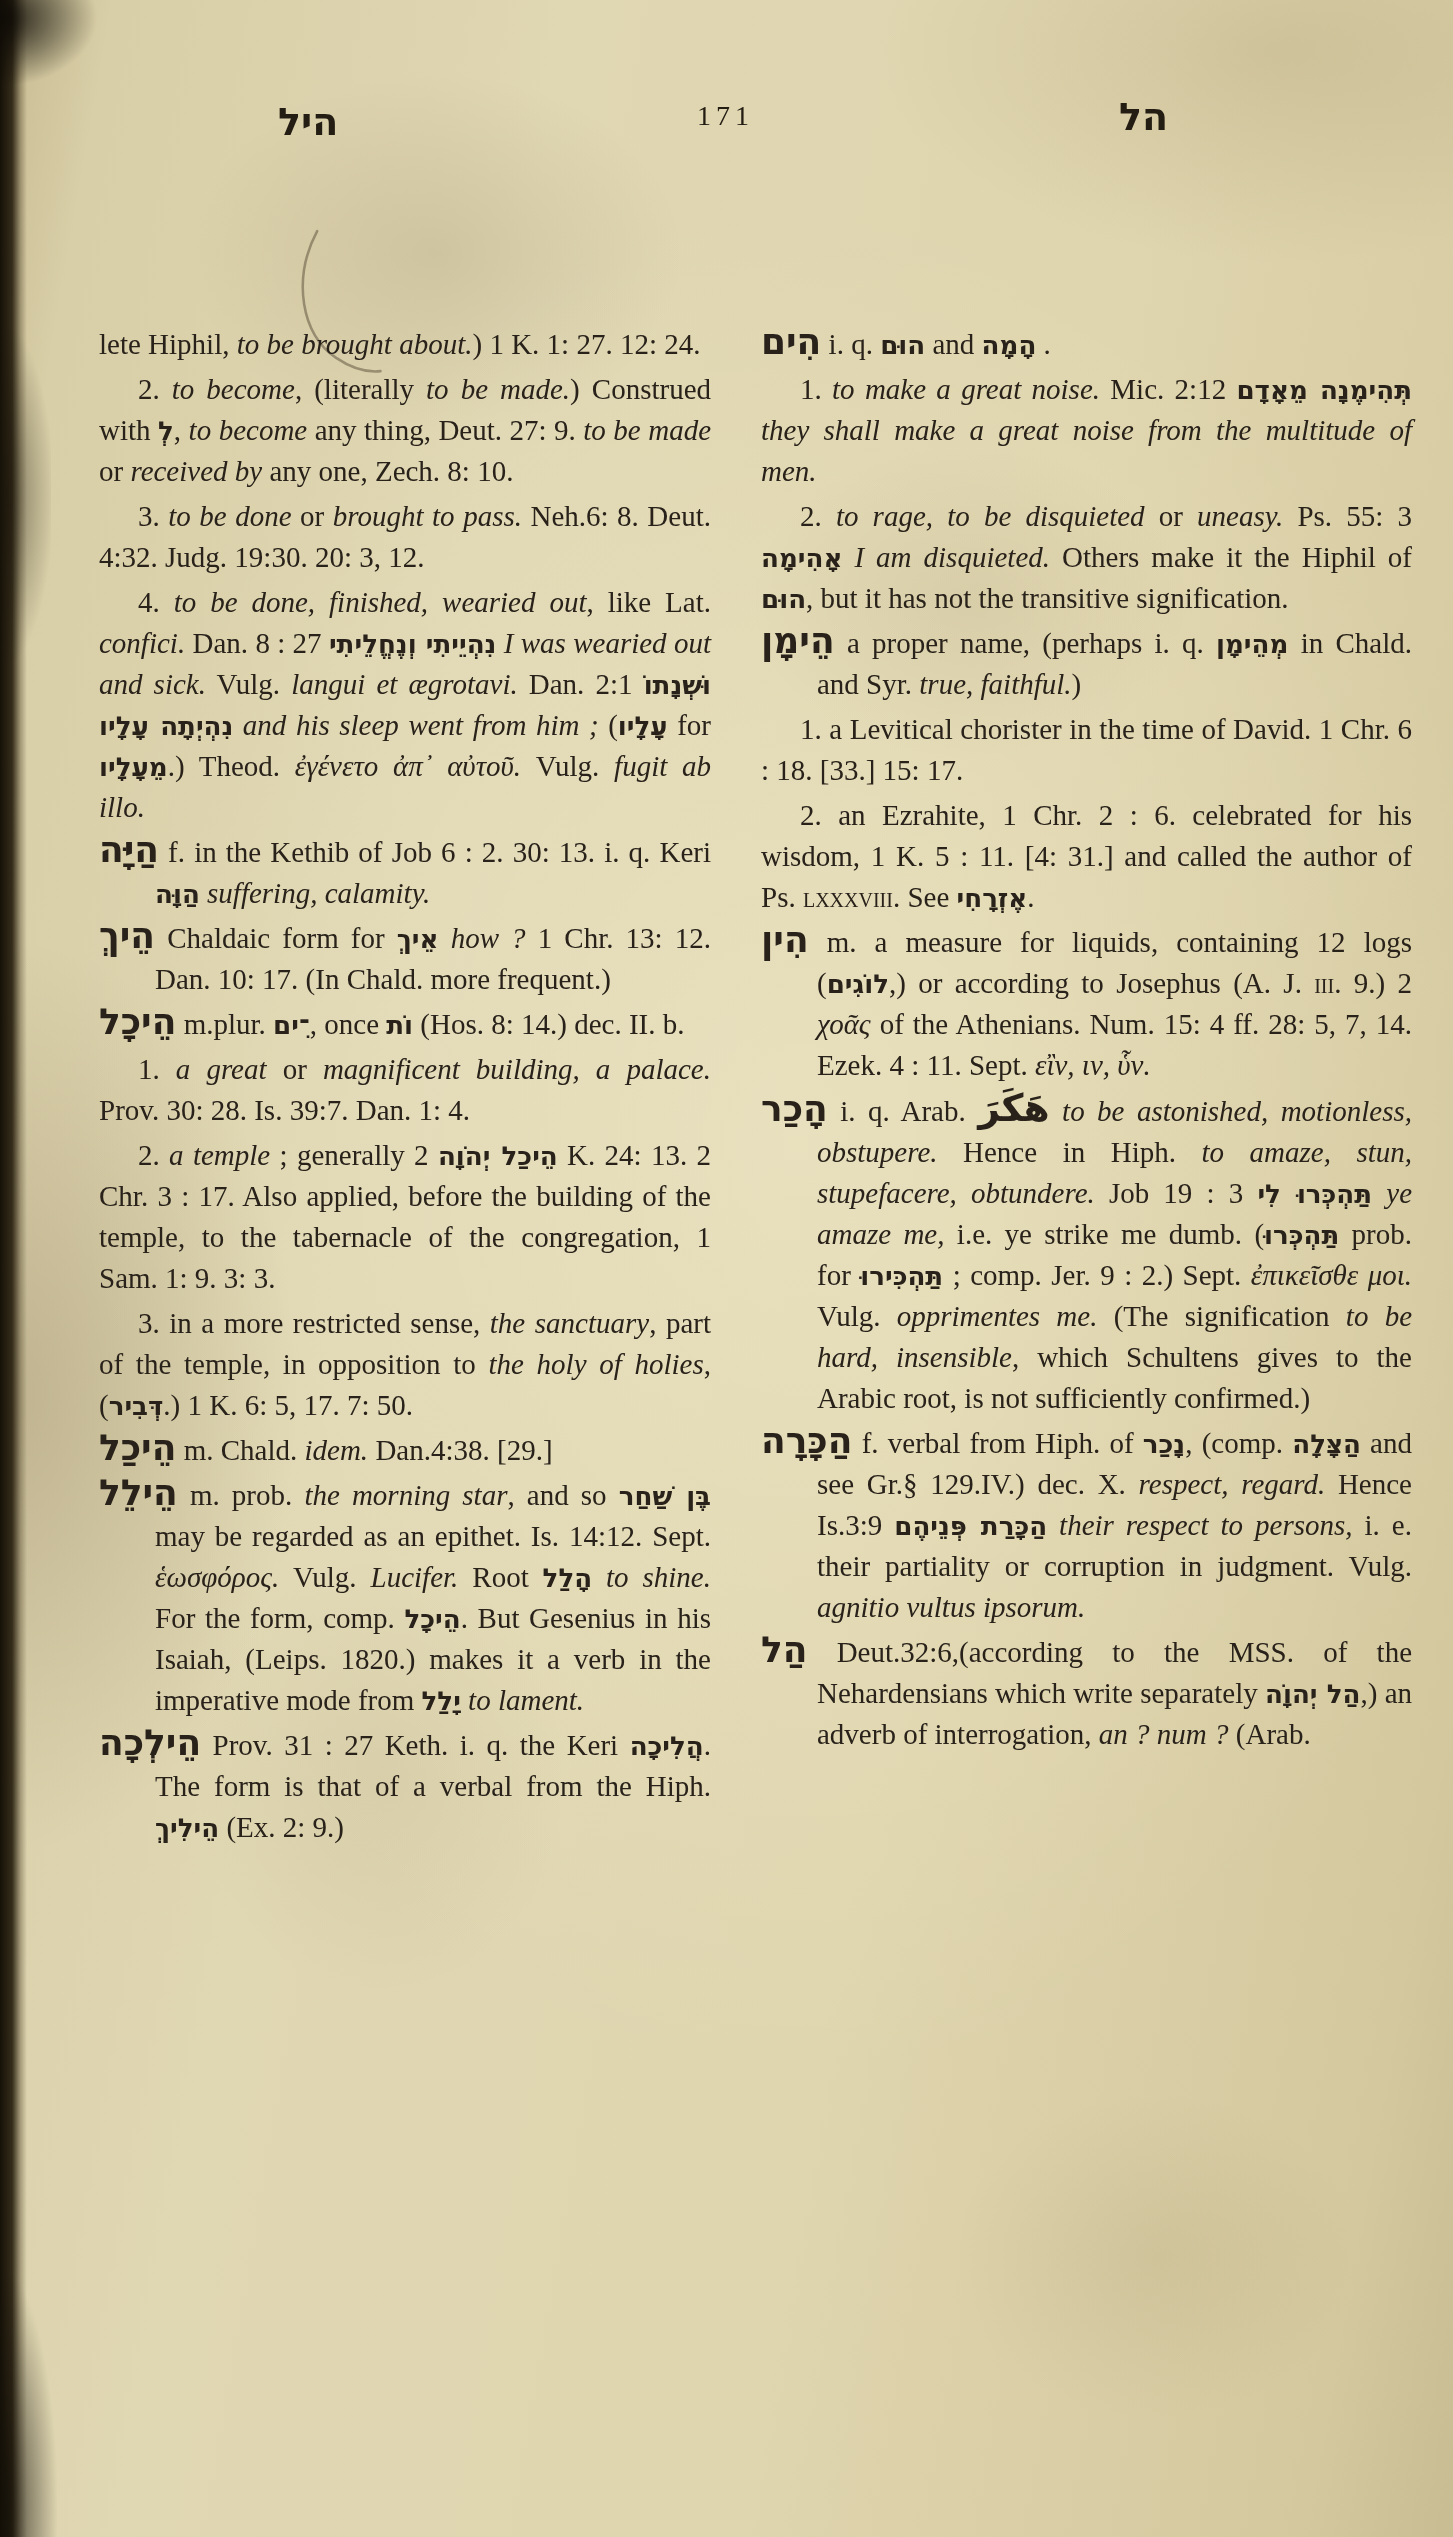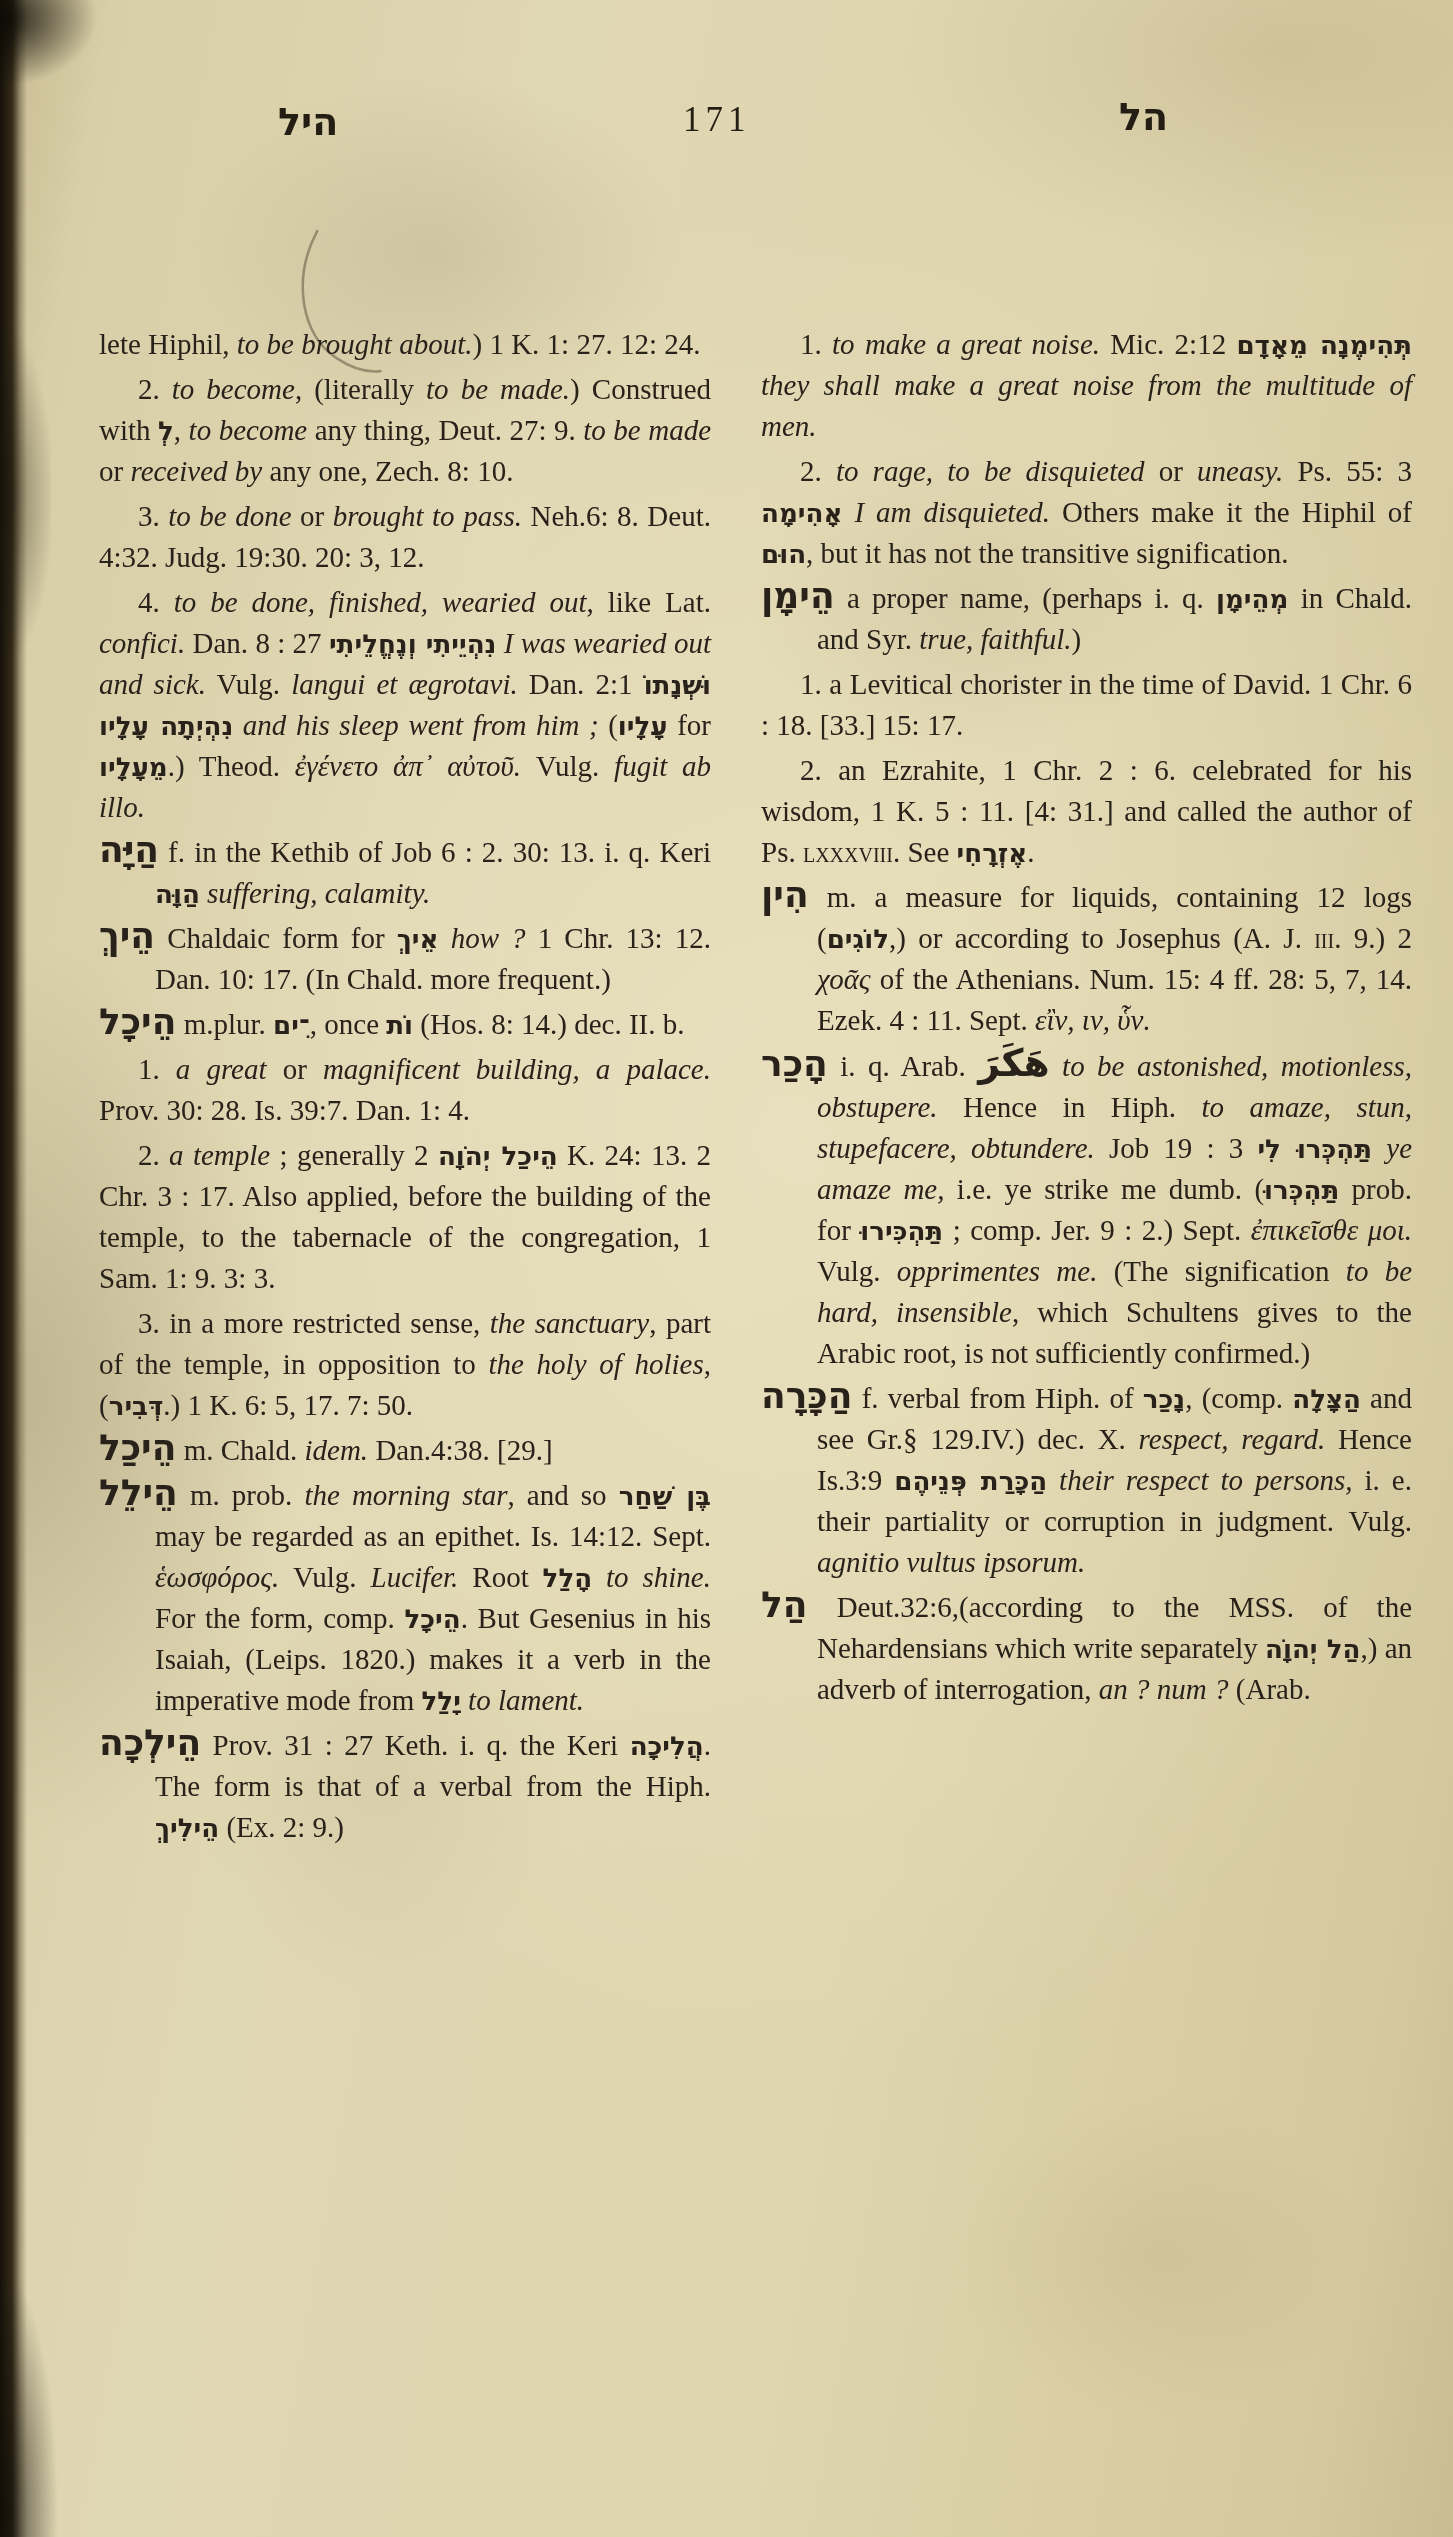--- a/index.html
+++ b/index.html
@@ -24,21 +24,21 @@
   .blot-bl{left:0;bottom:0;width:57px;height:266px;background:radial-gradient(ellipse at 0 90%,rgba(18,14,7,.8),transparent 72%);}
   .stain{position:absolute;pointer-events:none;border-radius:50%;}
   .stain-1{left:748px;top:444px;width:444px;height:317px;background:radial-gradient(ellipse,rgba(120,100,58,.10),transparent 70%);}
   .stain-2{left:190px;top:1553px;width:380px;height:444px;background:radial-gradient(ellipse,rgba(118,98,58,.08),transparent 70%);}
   .stain-3{left:951px;top:2091px;width:412px;height:330px;background:radial-gradient(ellipse,rgba(120,100,60,.09),transparent 70%);}
 
   .running-head{position:absolute;left:0;top:87px;width:100%;height:82px;}
   .catch{position:absolute;font-family:"DejaVu Sans",sans-serif;font-weight:700;font-size:38px;color:#241d13;}
   .catch-left{left:278px;top:13px;}
   .catch-right{left:1119px;top:8px;}
-  .pagenum{position:absolute;left:683px;top:12.7px;font-size:35px;letter-spacing:5px;color:#241d13;}
+  .pagenum{position:absolute;left:697px;top:12.7px;font-size:28px;letter-spacing:5px;color:#241d13;}
 
   .squiggle{position:absolute;left:298px;top:228px;}
 
   .col{position:absolute;top:324px;font-size:29px;line-height:41px;text-align:justify;}
   .col-left{left:95px;width:620px;}
   .col-right{left:757px;width:659px;}
   .col p{margin:4px;}
   .para-entry{margin-top:14px;padding-left:56px;text-indent:-56px;}
   .col p:first-child{margin-top:0;}
   .para-num{text-indent:39px;}
@@ -82,20 +82,21 @@
       <p class="para para-entry"><span class="seg-hw">הֵיךְ</span><span class="seg-rm"> Chaldaic form for </span><span class="seg-he">אֵיךְ</span><span class="seg-it"> how ?</span><span class="seg-rm"> 1 Chr. 13: 12. Dan. 10: 17. (In Chald. more frequent.)</span></p>
       <p class="para para-entry"><span class="seg-hw">הֵיכָל</span><span class="seg-rm"> m.plur. </span><span class="seg-he">־ִים</span><span class="seg-rm">, once </span><span class="seg-he">וֹת</span><span class="seg-rm"> (Hos. 8: 14.) dec. II. b.</span></p>
       <p class="para para-num"><span class="seg-rm">1. </span><span class="seg-it">a great</span><span class="seg-rm"> or </span><span class="seg-it">magnificent building, a palace.</span><span class="seg-rm"> Prov. 30: 28. Is. 39:7. Dan. 1: 4.</span></p>
       <p class="para para-num"><span class="seg-rm">2. </span><span class="seg-it">a temple</span><span class="seg-rm"> ; generally </span><span class="seg-he">הֵיכַל יְהֹוָה</span><span class="seg-rm"> 2 K. 24: 13. 2 Chr. 3 : 17. Also applied, before the building of the temple, to the tabernacle of the congregation, 1 Sam. 1: 9. 3: 3.</span></p>
       <p class="para para-num"><span class="seg-rm">3. in a more restricted sense, </span><span class="seg-it">the sanctuary</span><span class="seg-rm">, part of the temple, in opposition to </span><span class="seg-it">the holy of holies</span><span class="seg-rm">, (</span><span class="seg-he">דְּבִיר</span><span class="seg-rm">.) 1 K. 6: 5, 17. 7: 50.</span></p>
       <p class="para para-entry"><span class="seg-hw">הֵיכַל</span><span class="seg-rm"> m. Chald. </span><span class="seg-it">idem.</span><span class="seg-rm"> Dan.4:38. [29.]</span></p>
       <p class="para para-entry"><span class="seg-hw">הֵילֵל</span><span class="seg-rm"> m. prob. </span><span class="seg-it">the morning star</span><span class="seg-rm">, and so </span><span class="seg-he">בֶּן שַׁחַר</span><span class="seg-rm"> may be regarded as an epithet. Is. 14:12. Sept. </span><span class="seg-gr">ἑωσφόρος.</span><span class="seg-rm"> Vulg. </span><span class="seg-it">Lucifer.</span><span class="seg-rm"> Root </span><span class="seg-he">הָלַל</span><span class="seg-it"> to shine.</span><span class="seg-rm"> For the form, comp. </span><span class="seg-he">הֵיכָל</span><span class="seg-rm">. But Gesenius in his Isaiah, (Leips. 1820.) makes it a verb in the imperative mode from </span><span class="seg-he">יָלַל</span><span class="seg-it"> to lament.</span></p>
       <p class="para para-entry"><span class="seg-hw">הֵילְכָה</span><span class="seg-rm"> Prov. 31 : 27 Keth. i. q. the Keri </span><span class="seg-he">הֲלִיכָה</span><span class="seg-rm">. The form is that of a verbal from the Hiph. </span><span class="seg-he">הֵילִיךְ</span><span class="seg-rm"> (Ex. 2: 9.)</span></p>
     </div>
   <div class="col col-right">
+      <p class="para para-entry"><span class="seg-hw">הִים</span><span class="seg-rm"> i. q. </span><span class="seg-he">הוּם</span><span class="seg-rm"> and </span><span class="seg-he">הָמָה</span><span class="seg-rm"> .</span></p>
       <p class="para para-num"><span class="seg-rm">1. </span><span class="seg-it">to make a great noise.</span><span class="seg-rm"> Mic. 2:12 </span><span class="seg-he">תְּהִימֶנָה מֵאָדָם</span><span class="seg-it"> they shall make a great noise from the multitude of men.</span></p>
       <p class="para para-num"><span class="seg-rm">2. </span><span class="seg-it">to rage, to be disquieted</span><span class="seg-rm"> or </span><span class="seg-it">uneasy.</span><span class="seg-rm"> Ps. 55: 3 </span><span class="seg-he">אָהִימָה</span><span class="seg-it"> I am disquieted.</span><span class="seg-rm"> Others make it the Hiphil of </span><span class="seg-he">הוּם</span><span class="seg-rm">, but it has not the transitive signification.</span></p>
       <p class="para para-entry"><span class="seg-hw">הֵימָן</span><span class="seg-rm"> a proper name, (perhaps i. q. </span><span class="seg-he">מְהֵימָן</span><span class="seg-rm"> in Chald. and Syr. </span><span class="seg-it">true, faithful.</span><span class="seg-rm">)</span></p>
       <p class="para para-num"><span class="seg-rm">1. a Levitical chorister in the time of David. 1 Chr. 6 : 18. [33.] 15: 17.</span></p>
       <p class="para para-num"><span class="seg-rm">2. an Ezrahite, 1 Chr. 2 : 6. celebrated for his wisdom, 1 K. 5 : 11. [4: 31.] and called the author of Ps. </span><span class="seg-sc">lxxxviii.</span><span class="seg-rm"> See </span><span class="seg-he">אֶזְרָחִי</span><span class="seg-rm">.</span></p>
       <p class="para para-entry"><span class="seg-hw">הִין</span><span class="seg-rm"> m. a measure for liquids, containing 12 logs (</span><span class="seg-he">לוֹגִים</span><span class="seg-rm">,) or according to Josephus (A. J. </span><span class="seg-sc">iii.</span><span class="seg-rm"> 9.) 2 </span><span class="seg-gr">χοᾶς</span><span class="seg-rm"> of the Athenians. Num. 15: 4 ff. 28: 5, 7, 14. Ezek. 4 : 11. Sept. </span><span class="seg-gr">εἲν, ιν, ὗν.</span></p>
       <p class="para para-entry"><span class="seg-hw">הָכַר</span><span class="seg-rm"> i. q. Arab. </span><span class="seg-ar">هَكَرَ</span><span class="seg-it"> to be astonished, motionless, obstupere.</span><span class="seg-rm"> Hence in Hiph. </span><span class="seg-it">to amaze, stun, stupefacere, obtundere.</span><span class="seg-rm"> Job 19 : 3 </span><span class="seg-he">תַּהְכְּרוּ לִי</span><span class="seg-it"> ye amaze me,</span><span class="seg-rm"> i.e. ye strike me dumb. (</span><span class="seg-he">תַּהְכְּרוּ</span><span class="seg-rm"> prob. for </span><span class="seg-he">תַּהְכִּירוּ</span><span class="seg-rm"> ; comp. Jer. 9 : 2.) Sept. </span><span class="seg-gr">ἐπικεῖσθε μοι.</span><span class="seg-rm"> Vulg. </span><span class="seg-it">opprimentes me.</span><span class="seg-rm"> (The signification </span><span class="seg-it">to be hard, insensible</span><span class="seg-rm">, which Schultens gives to the Arabic root, is not sufficiently confirmed.)</span></p>
       <p class="para para-entry"><span class="seg-hw">הַכָּרָה</span><span class="seg-rm"> f. verbal from Hiph. of </span><span class="seg-he">נָכַר</span><span class="seg-rm">, (comp. </span><span class="seg-he">הַצָּלָה</span><span class="seg-rm"> and see Gr.§ 129.IV.) dec. X. </span><span class="seg-it">respect, regard.</span><span class="seg-rm"> Hence Is.3:9 </span><span class="seg-he">הַכָּרַת פְּנֵיהֶם</span><span class="seg-it"> their respect to persons,</span><span class="seg-rm"> i. e. their partiality or corruption in judgment. Vulg. </span><span class="seg-it">agnitio vultus ipsorum.</span></p>
       <p class="para para-entry"><span class="seg-hw">הַל</span><span class="seg-rm"> Deut.32:6,(according to the MSS. of the Nehardensians which write separately </span><span class="seg-he">הַל יְהוָֹה</span><span class="seg-rm">,) an adverb of interrogation, </span><span class="seg-it">an ? num ?</span><span class="seg-rm"> (Arab.</span></p>
     </div>

